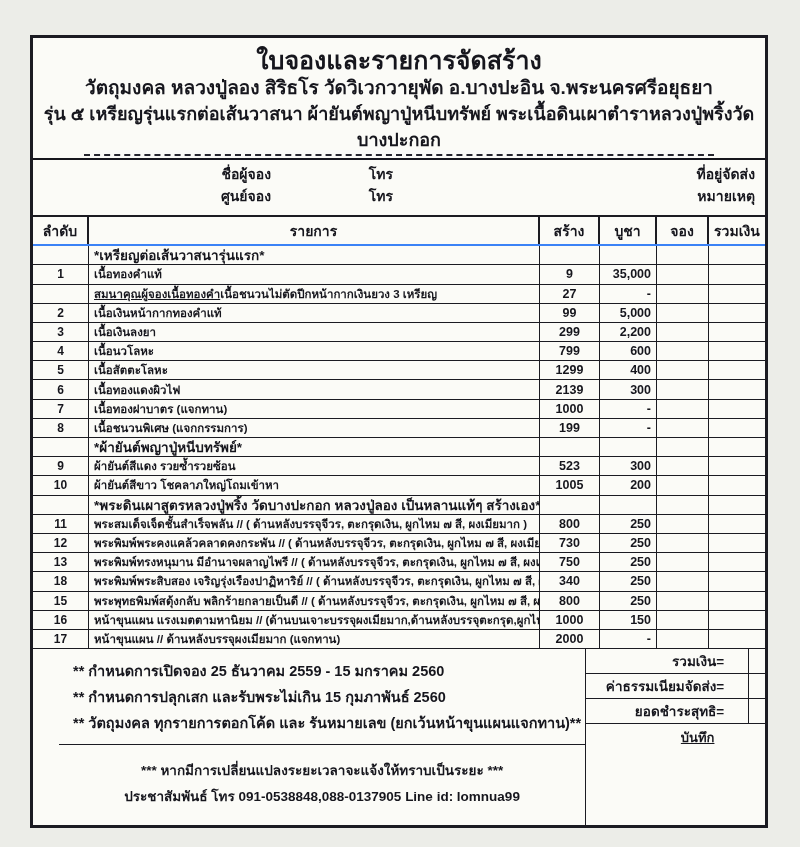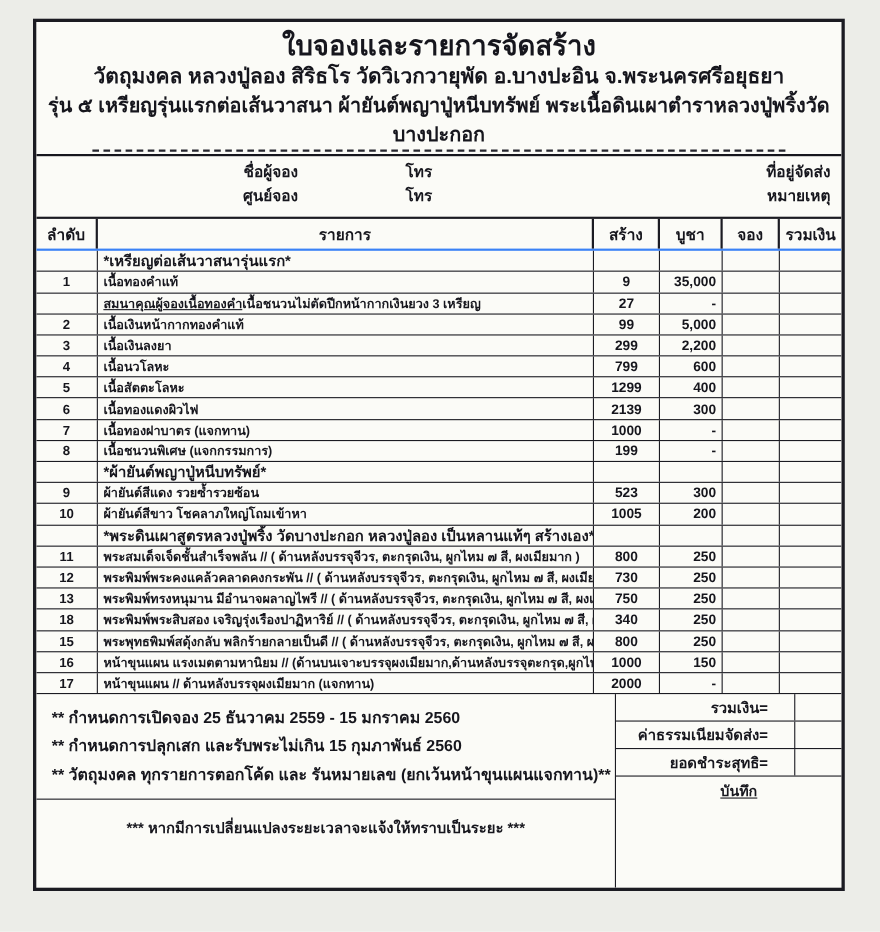--- a/index.html
+++ b/index.html
@@ -5,21 +5,21 @@
   * { box-sizing: border-box; margin: 0; padding: 0; }
   html, body { width: 800px; height: 847px; }
   body {
     background: #ecede8;
     font-family: "Liberation Sans", "DejaVu Sans", sans-serif;
     color: #16161d;
     position: relative;
   }
   .form {
     position: absolute;
-    left: 30px; top: 17px;
+    left: 30px; top: 35px;
     width: 738px; height: 793px;
     background: #fbfbf7;
     border: 3px solid #1b1b22;
     display: flex; flex-direction: column;
     overflow: hidden;
   }
   
   .hdr { text-align: center; padding-top: 7px; }
   .title { font-size: 25px; font-weight: bold; line-height: 1.25; }
   .sub1  { font-size: 19px; font-weight: bold; line-height: 1.3; }
@@ -51,21 +51,21 @@
   .td { display: flex; align-items: center; border-right: 1.6px solid #1b1b22; overflow: hidden; }
   .td:last-child { border-right: none; }
   .c-no   { justify-content: center; font-size: 12px; }
   .c-desc { padding-left: 5px; font-size: 11.5px; white-space: nowrap; }
   .c-made { justify-content: center; font-size: 12.5px; }
   .c-price{ justify-content: flex-end; padding-right: 5px; font-size: 12.5px; }
   .tr.section .c-desc { font-size: 13.5px; }
   .ul { text-decoration: underline; }
   
   .bottom { flex: 1; display: grid; grid-template-columns: 1fr 223px; }
-  .bleft { border-right: 1.8px solid #1b1b22; display: flex; flex-direction: column; }
+  .bleft { border-right: 1.8px solid #1b1b22; display: flex; flex-direction: column; margin-left: 26px; }
   .notes {
     flex: 0 0 96px; border-bottom: 1.8px solid #1b1b22;
     padding: 9px 4px 0 14px; font-size: 14.5px; font-weight: bold; line-height: 1.8;
     white-space: nowrap; overflow: hidden;
   }
   .contact { flex: 1; text-align: center; font-size: 13.5px; font-weight: bold; padding-top: 13px; line-height: 1.9; }
   .bright { display: flex; flex-direction: column; }
   .sumrow {
     display: grid; grid-template-columns: 1fr 61px;
     border-bottom: 1.8px solid #1b1b22; height: 25px;
@@ -307,20 +307,21 @@
 
   <div class="bottom">
     <div class="bleft">
       <div class="notes">
         <div>** กำหนดการเปิดจอง 25 ธันวาคม 2559 - 15 มกราคม 2560</div>
         <div>** กำหนดการปลุกเสก และรับพระไม่เกิน 15 กุมภาพันธ์ 2560</div>
         <div>** วัตถุมงคล ทุกรายการตอกโค้ด และ รันหมายเลข (ยกเว้นหน้าขุนแผนแจกทาน)**</div>
       </div>
       <div class="contact">
         <div>*** หากมีการเปลี่ยนแปลงระยะเวลาจะแจ้งให้ทราบเป็นระยะ ***</div>
+        <div>ประชาสัมพันธ์ โทร 091-0538848,088-0137905  Line id: lomnua99</div>
       </div>
     </div>
     <div class="bright">
       <div class="sumrow">
         <span class="sumlabel">รวมเงิน=</span>
         <span class="sumval"></span>
       </div>
       <div class="sumrow">
         <span class="sumlabel">ค่าธรรมเนียมจัดส่ง=</span>
         <span class="sumval"></span>

